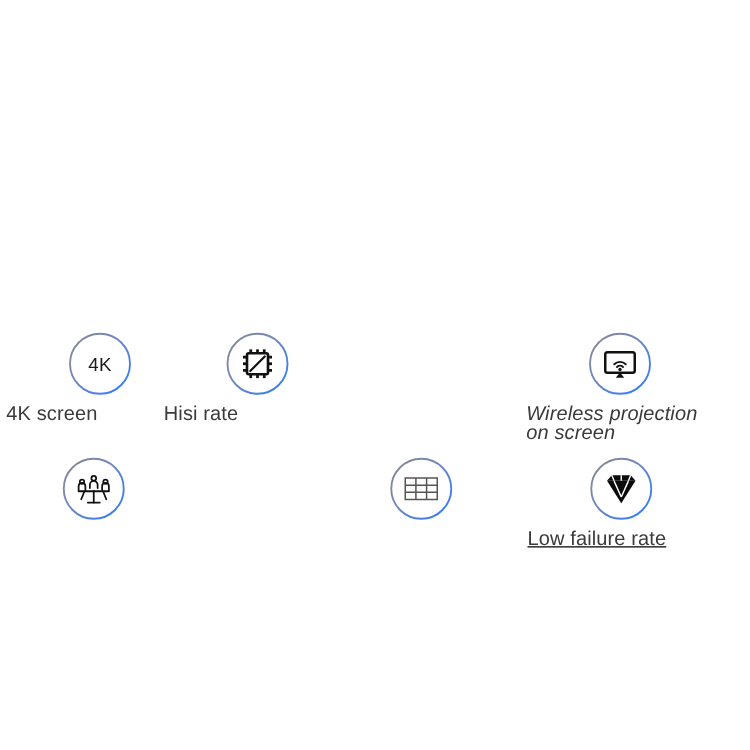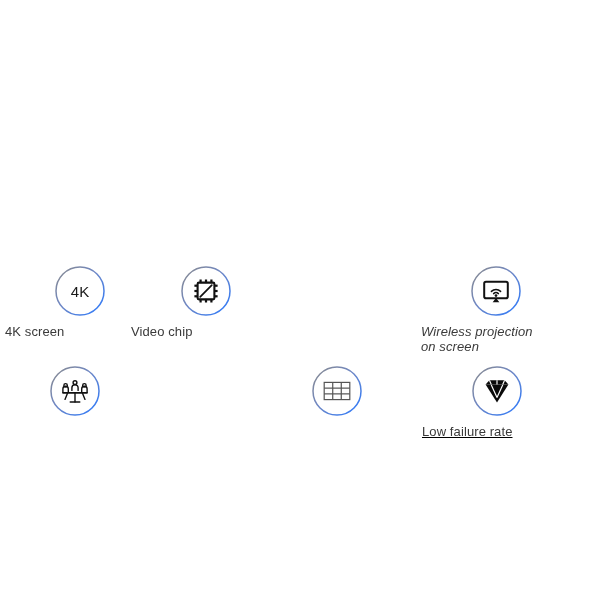--- a/index.html
+++ b/index.html
@@ -40,21 +40,21 @@
 
   .feature-icon-circle svg {
     display: block;
     width: 50px;
     height: 50px;
     overflow: visible;
   }
 
   .feature-label {
     margin-top: 8px;
-    font-size: 13px;
+    font-size: 16px;
     line-height: 15px;
     color: #3a3a3a;
     letter-spacing: 0.1px;
     white-space: pre-line;
   }
 
   .glyph-4k {
     font-family: "Liberation Sans", "DejaVu Sans", sans-serif;
     font-size: 15px;
     fill: #1a1a1a;
@@ -105,21 +105,21 @@
           <rect x="13.4" y="23.9" width="3.6" height="2.2"></rect>
           <rect x="13.4" y="29.2" width="3.6" height="2.2"></rect>
           <rect x="33.0" y="18.6" width="3.6" height="2.2"></rect>
           <rect x="33.0" y="23.9" width="3.6" height="2.2"></rect>
           <rect x="33.0" y="29.2" width="3.6" height="2.2"></rect>
         </g>
         <rect x="16.6" y="16.6" width="16.8" height="16.8" rx="1.4" fill="none" stroke="#111" stroke-width="2.1"></rect>
         <line x1="19.2" y1="30.8" x2="30.8" y2="19.2" stroke="#111" stroke-width="1.7" stroke-linecap="round"></line>
       </svg>
     </div>
-    <div class="feature-label">Video chip</div>
+    <div class="feature-label">Hisi rate</div>
   </div>
 
 
   <div class="feature-item" style="left:496px; top:266px;font-style:italic;">
     <div class="feature-icon-circle">
       <svg viewBox="0 0 50 50" xmlns="http://www.w3.org/2000/svg">
         <defs>
           <linearGradient id="ring4" x1="0%" y1="0%" x2="100%" y2="100%">
             <stop offset="0%" stop-color="#8a8a8a"></stop>
             <stop offset="45%" stop-color="#6f87c4"></stop>

